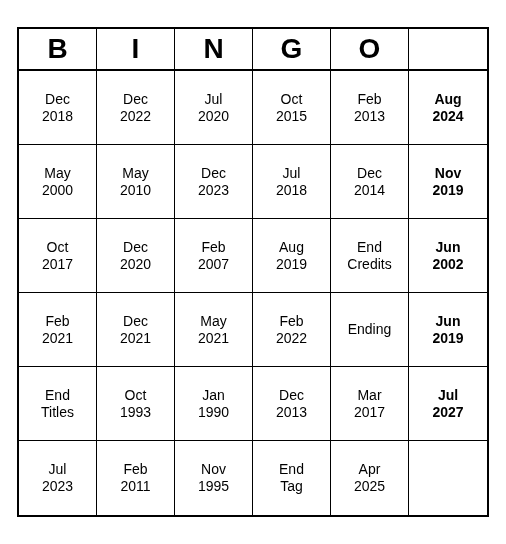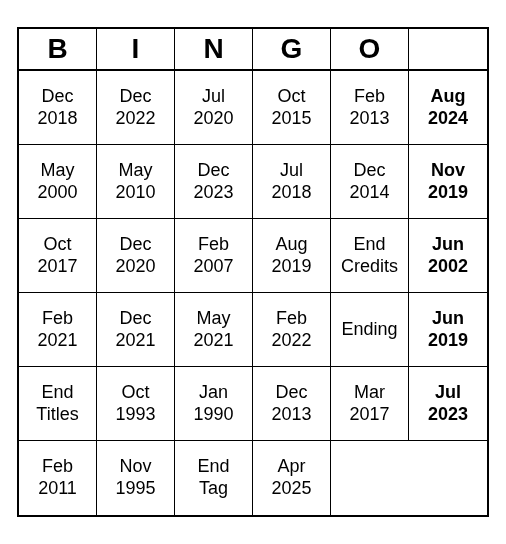--- a/index.html
+++ b/index.html
@@ -36,21 +36,21 @@
       grid-template-columns: repeat(6, 78px);
       grid-template-rows: repeat(6, 74px);
     }
     .bingo-cell {
       border-right: 1px solid #000;
       border-bottom: 1px solid #000;
       display: flex;
       align-items: center;
       justify-content: center;
       text-align: center;
-      font-size: 18px;
+      font-size: 14px;
       line-height: 1.2;
       padding: 20px;
     }
     .bingo-cell:nth-child(6n) {
       border-right: none;
       font-weight: bold;
     }
     .bingo-cell:nth-child(n+31) {
       border-bottom: none;
     }
@@ -119,20 +119,22 @@
 Titles</div>
       <div class="bingo-cell">Oct
 1993</div>
       <div class="bingo-cell">Jan
 1990</div>
       <div class="bingo-cell">Dec
 2013</div>
       <div class="bingo-cell">Mar
 2017</div>
       <div class="bingo-cell">Jul
+2027</div>
+      <div class="bingo-cell">Jul
 2023</div>
       <div class="bingo-cell">Feb
 2011</div>
       <div class="bingo-cell">Nov
 1995</div>
       <div class="bingo-cell">End
 Tag</div>
       <div class="bingo-cell">Apr
 2025</div>
     </div>

